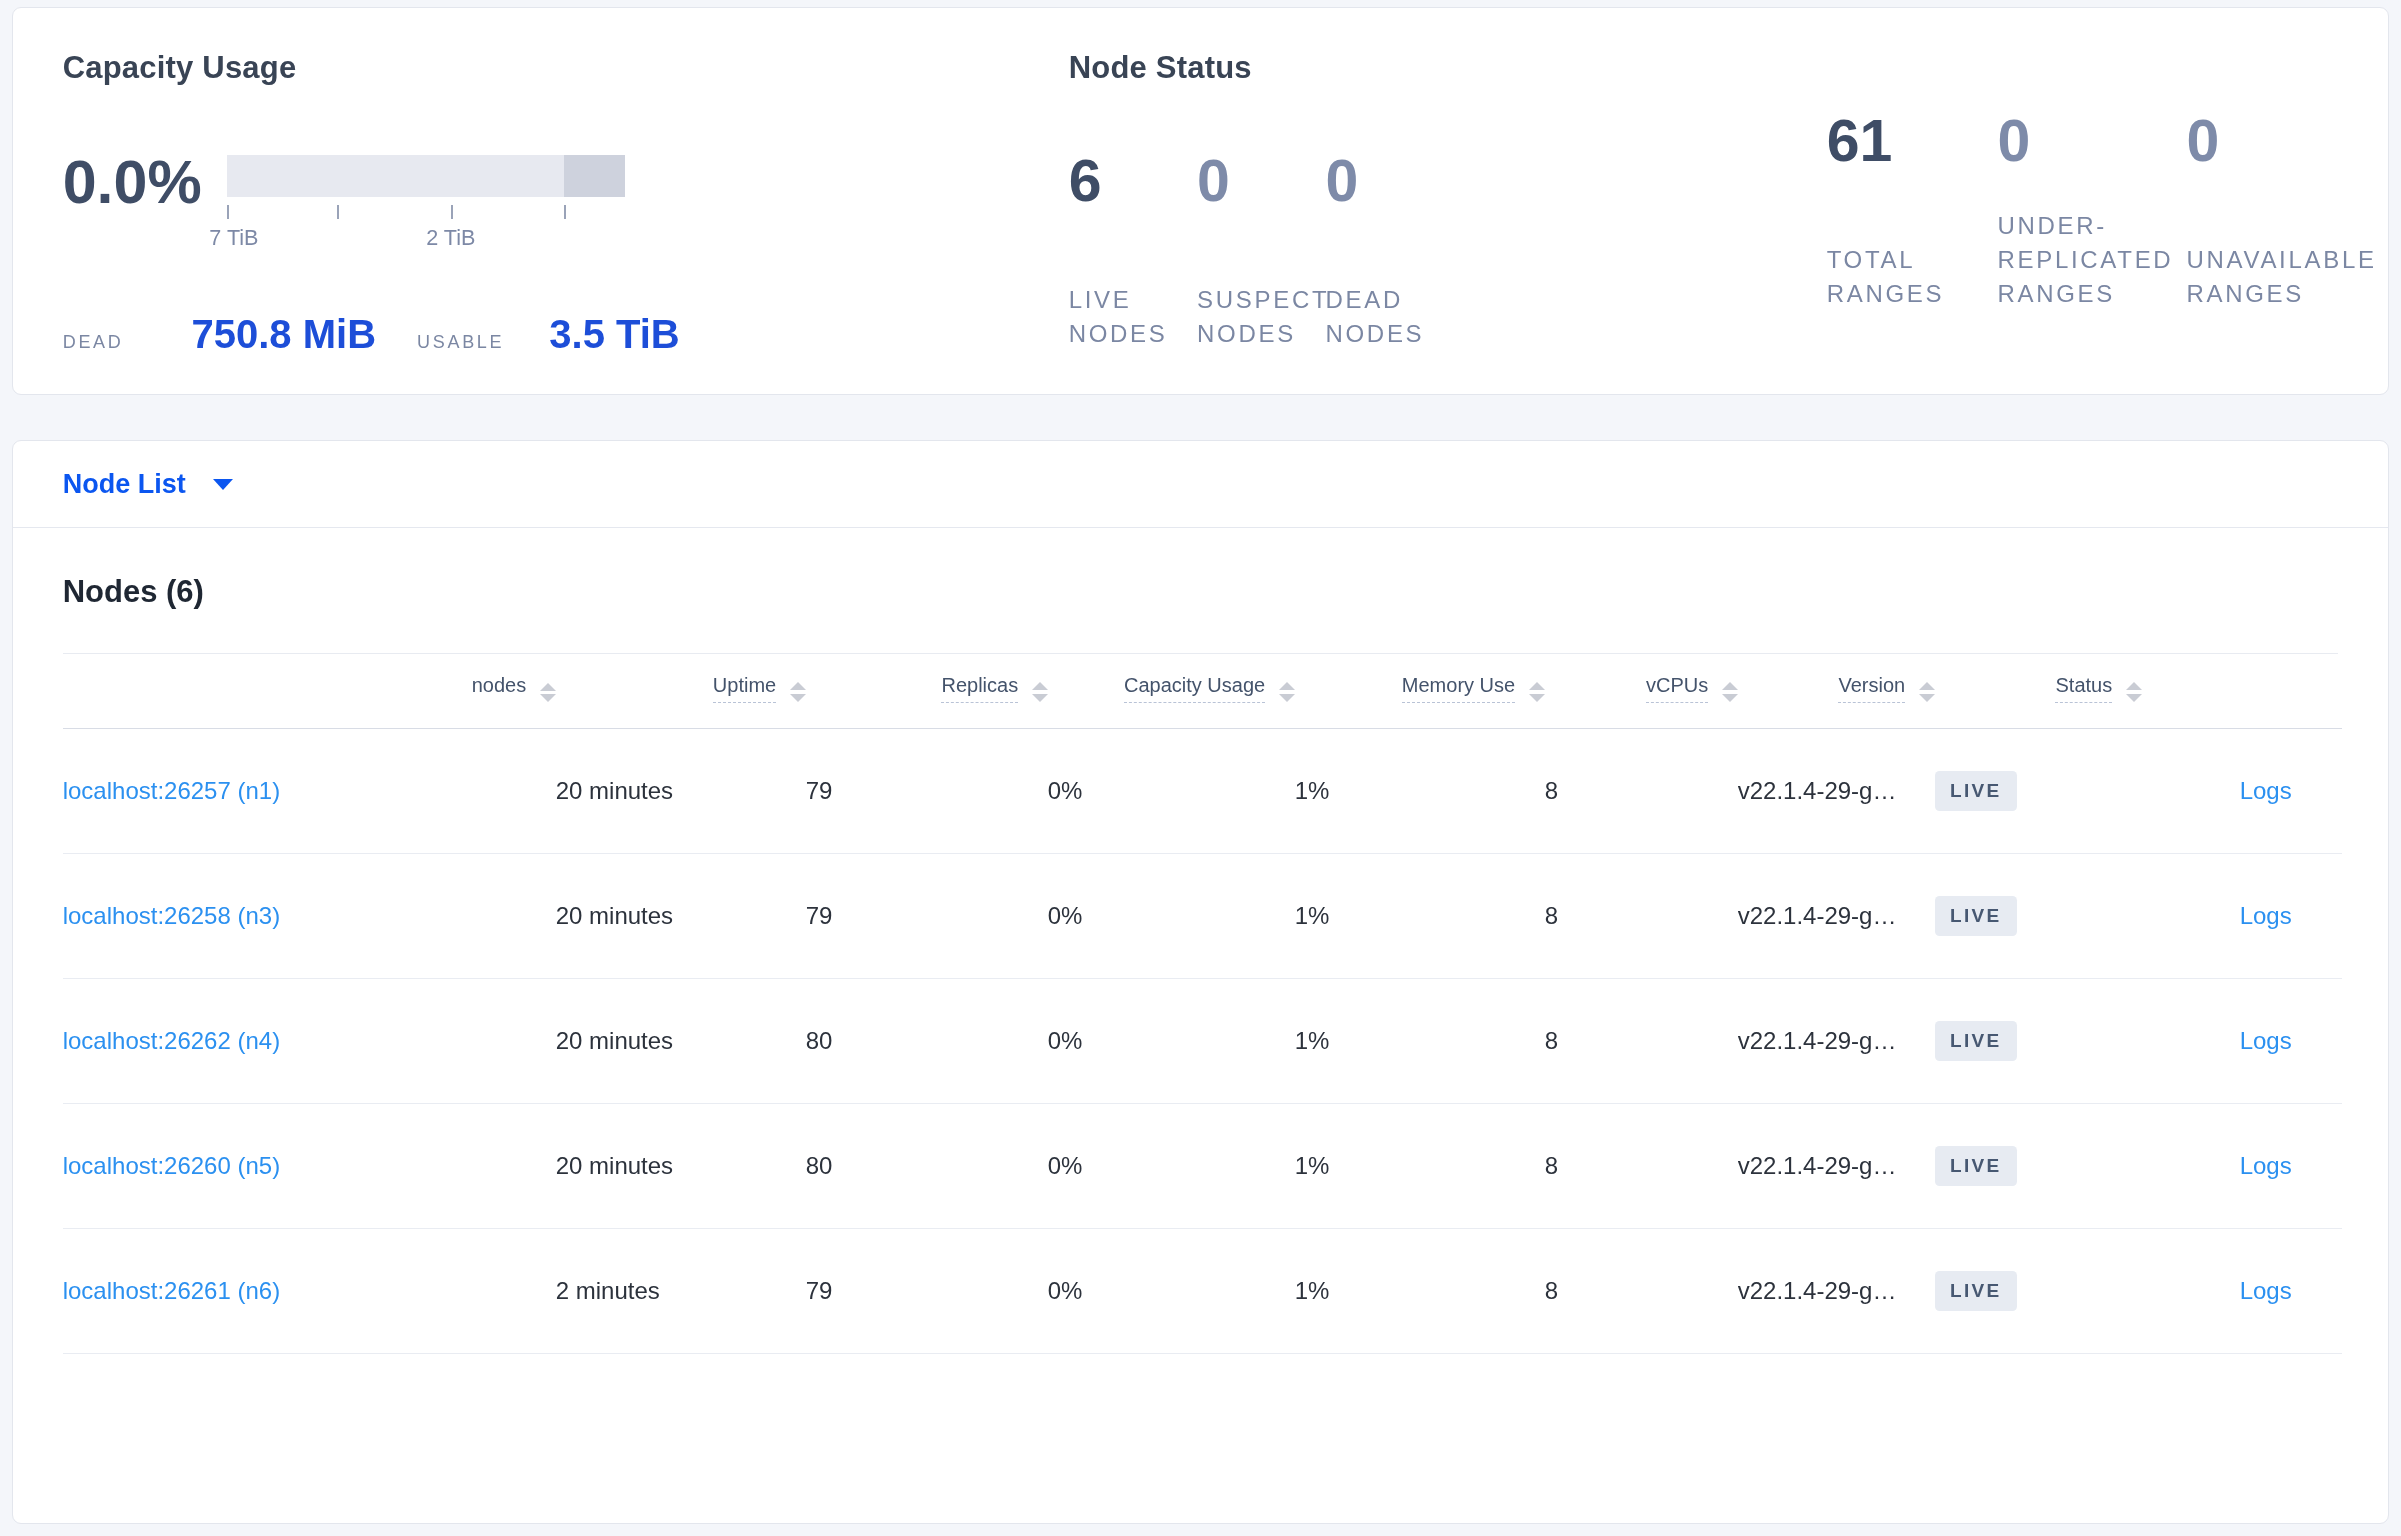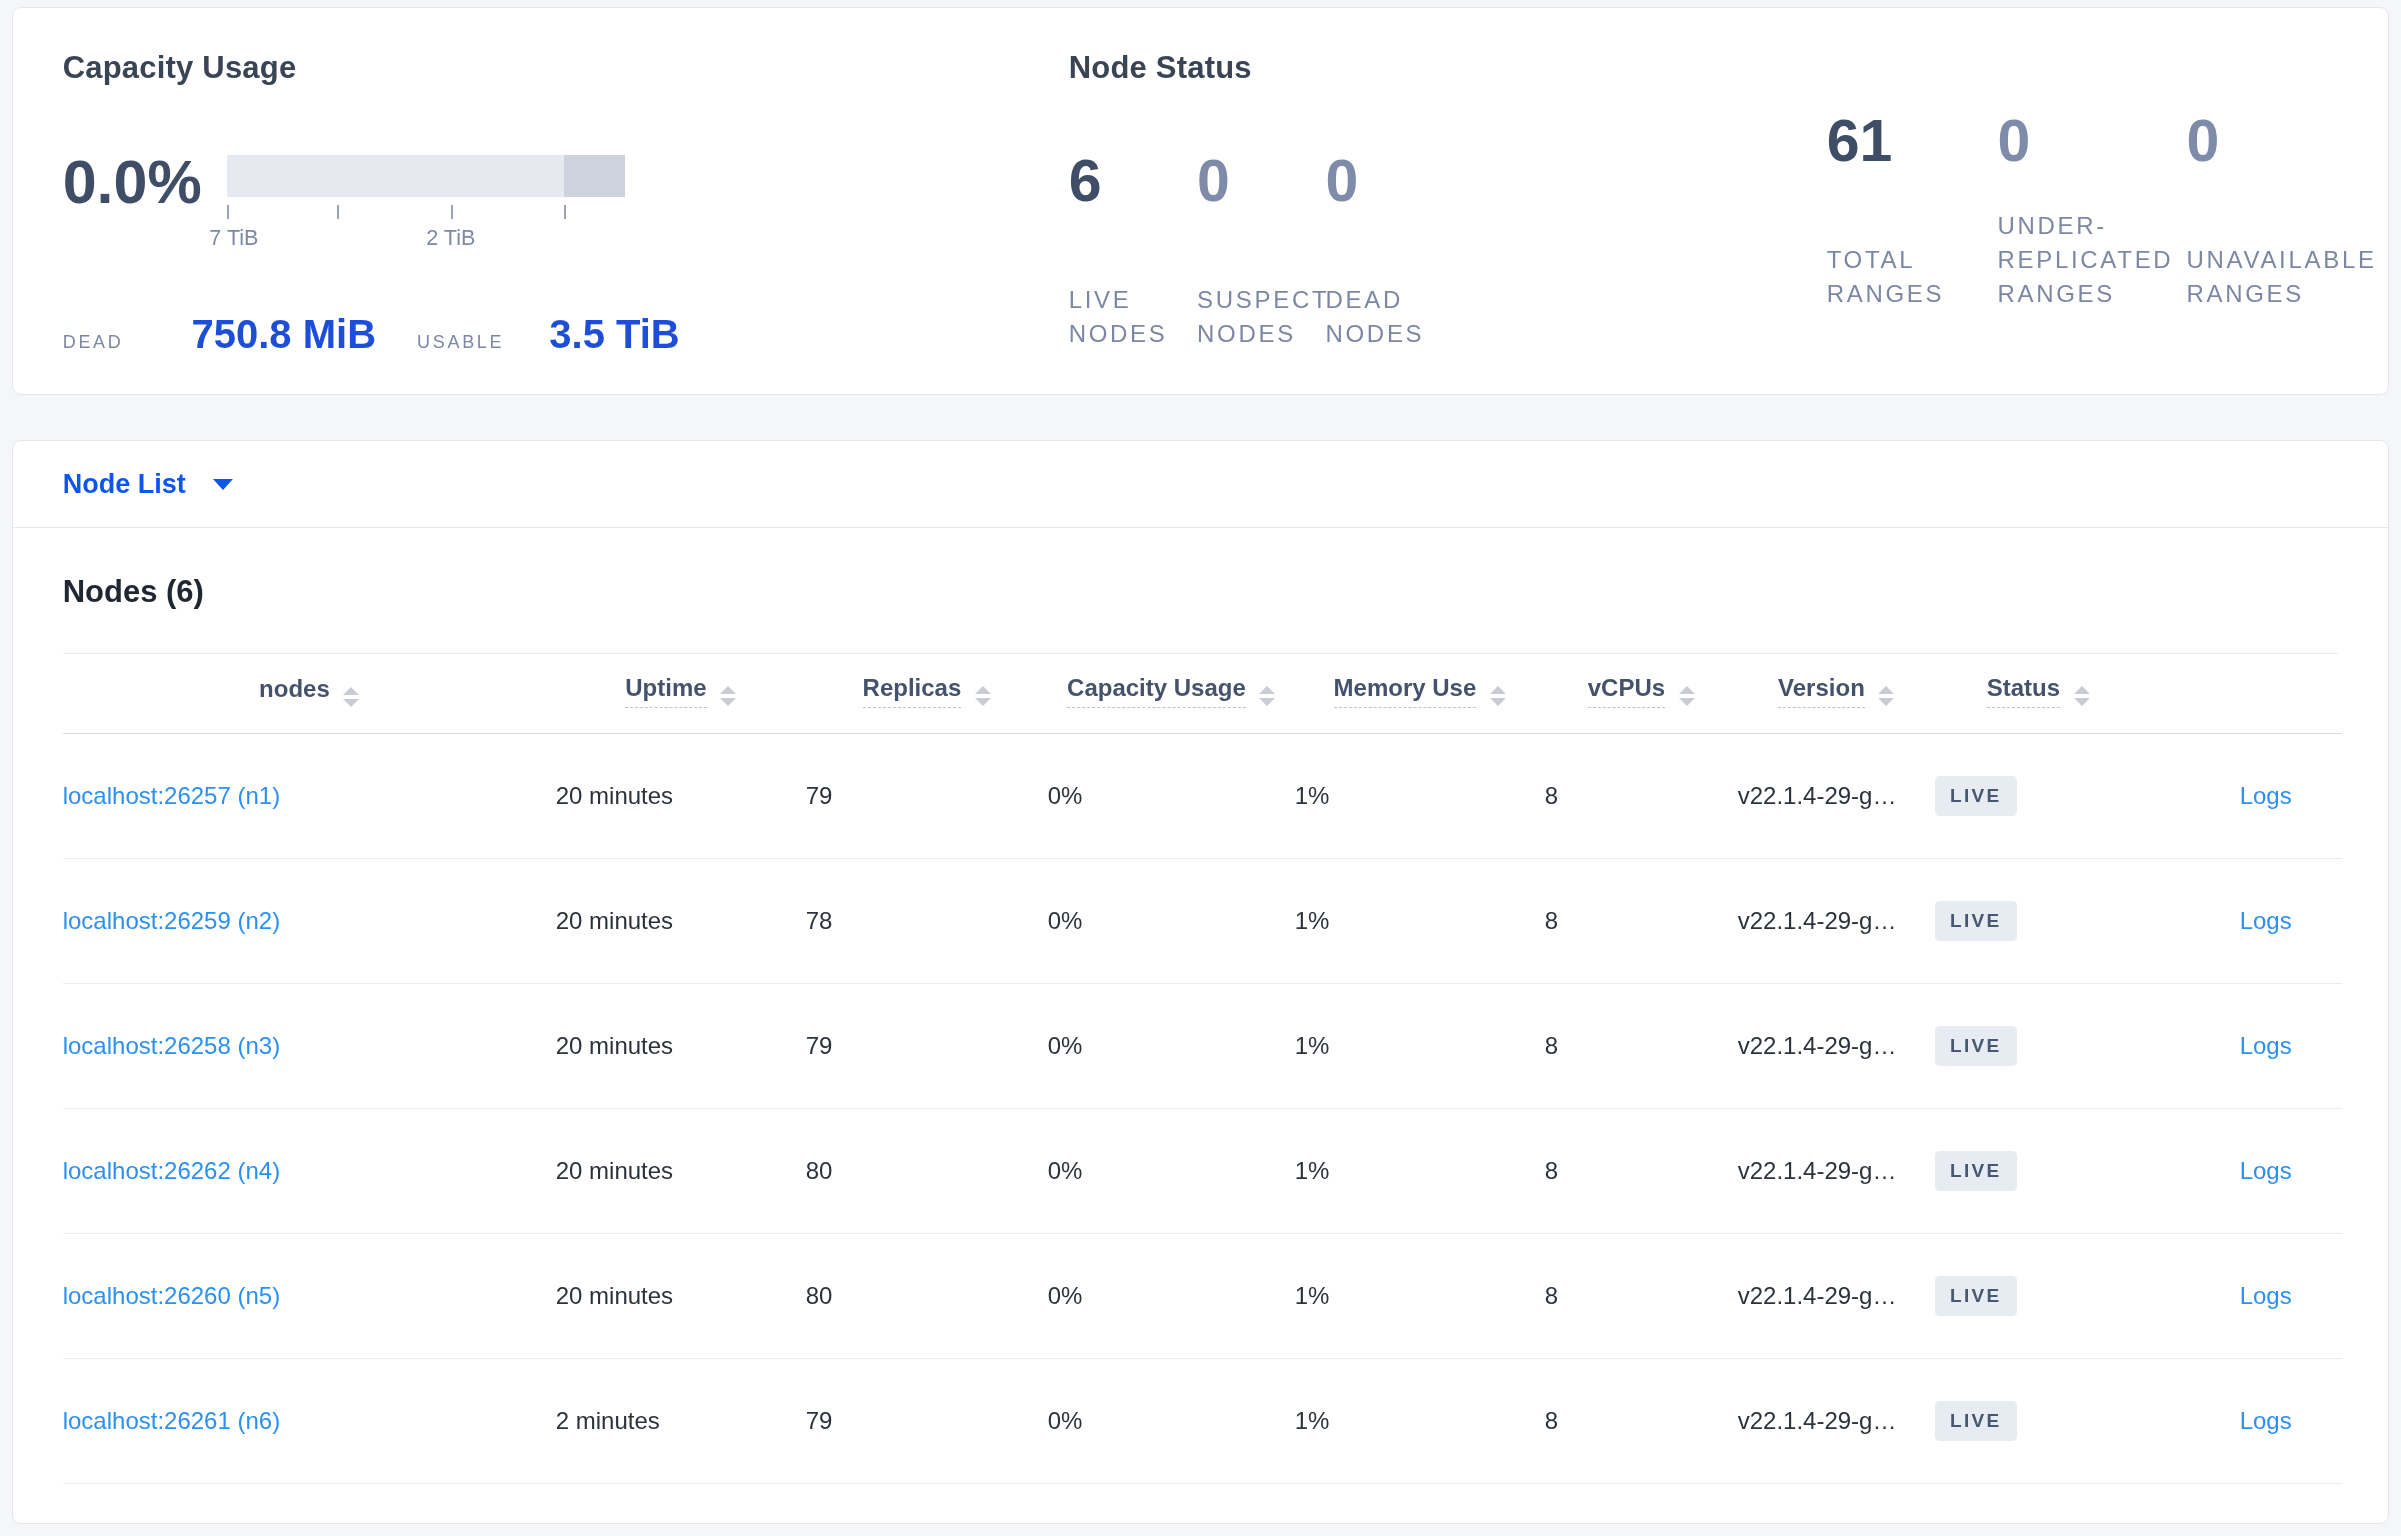--- a/index.html
+++ b/index.html
@@ -83,21 +83,21 @@
     margin: 43px 50px 0 50px;
     font-size: 31px; font-weight: 700; color: #1f2733; line-height: 41px;
   }
   .nodes-divider { height: 0.9px; background: #e8ebf1; margin: 41px 50px 0 50px; }
 
   table.nodes-table {
     width: 2279px; margin: 0 50px;
     border-collapse: collapse; table-layout: fixed;
   }
   .nodes-table th {
-    text-align: center; font-weight: 700; font-size: 24px; color: #44536b;
+    text-align: right; font-weight: 400; font-size: 20px; color: #44536b;
     padding: 20px 0 25px 0; vertical-align: middle; white-space: nowrap;
     border-bottom: 0.9px solid #d8dce5;
   }
   .th-label { display: inline-block; }
   .th-label.sortable {
     border-bottom: 1.8px dashed #b9c3d6; padding-bottom: 4.5px; cursor: pointer;
   }
   .sort-icon {
     display: inline-flex; flex-direction: column; align-items: center;
     margin-left: 13.5px; vertical-align: 1.8px; cursor: pointer;
@@ -276,31 +276,20 @@
           <td>20 minutes</td>
           <td>79</td>
           <td>0%</td>
           <td>1%</td>
           <td>8</td>
           <td>v22.1.4-29-g…</td>
           <td><span class="live-badge">LIVE</span></td>
           <td class="logs-cell"><a class="logs-link">Logs</a></td>
         </tr>
         <tr>
-          <td><a class="node-link">localhost:26259 (n2)</a></td>
-          <td>20 minutes</td>
-          <td>78</td>
-          <td>0%</td>
-          <td>1%</td>
-          <td>8</td>
-          <td>v22.1.4-29-g…</td>
-          <td><span class="live-badge">LIVE</span></td>
-          <td class="logs-cell"><a class="logs-link">Logs</a></td>
-        </tr>
-        <tr>
           <td><a class="node-link">localhost:26258 (n3)</a></td>
           <td>20 minutes</td>
           <td>79</td>
           <td>0%</td>
           <td>1%</td>
           <td>8</td>
           <td>v22.1.4-29-g…</td>
           <td><span class="live-badge">LIVE</span></td>
           <td class="logs-cell"><a class="logs-link">Logs</a></td>
         </tr>

